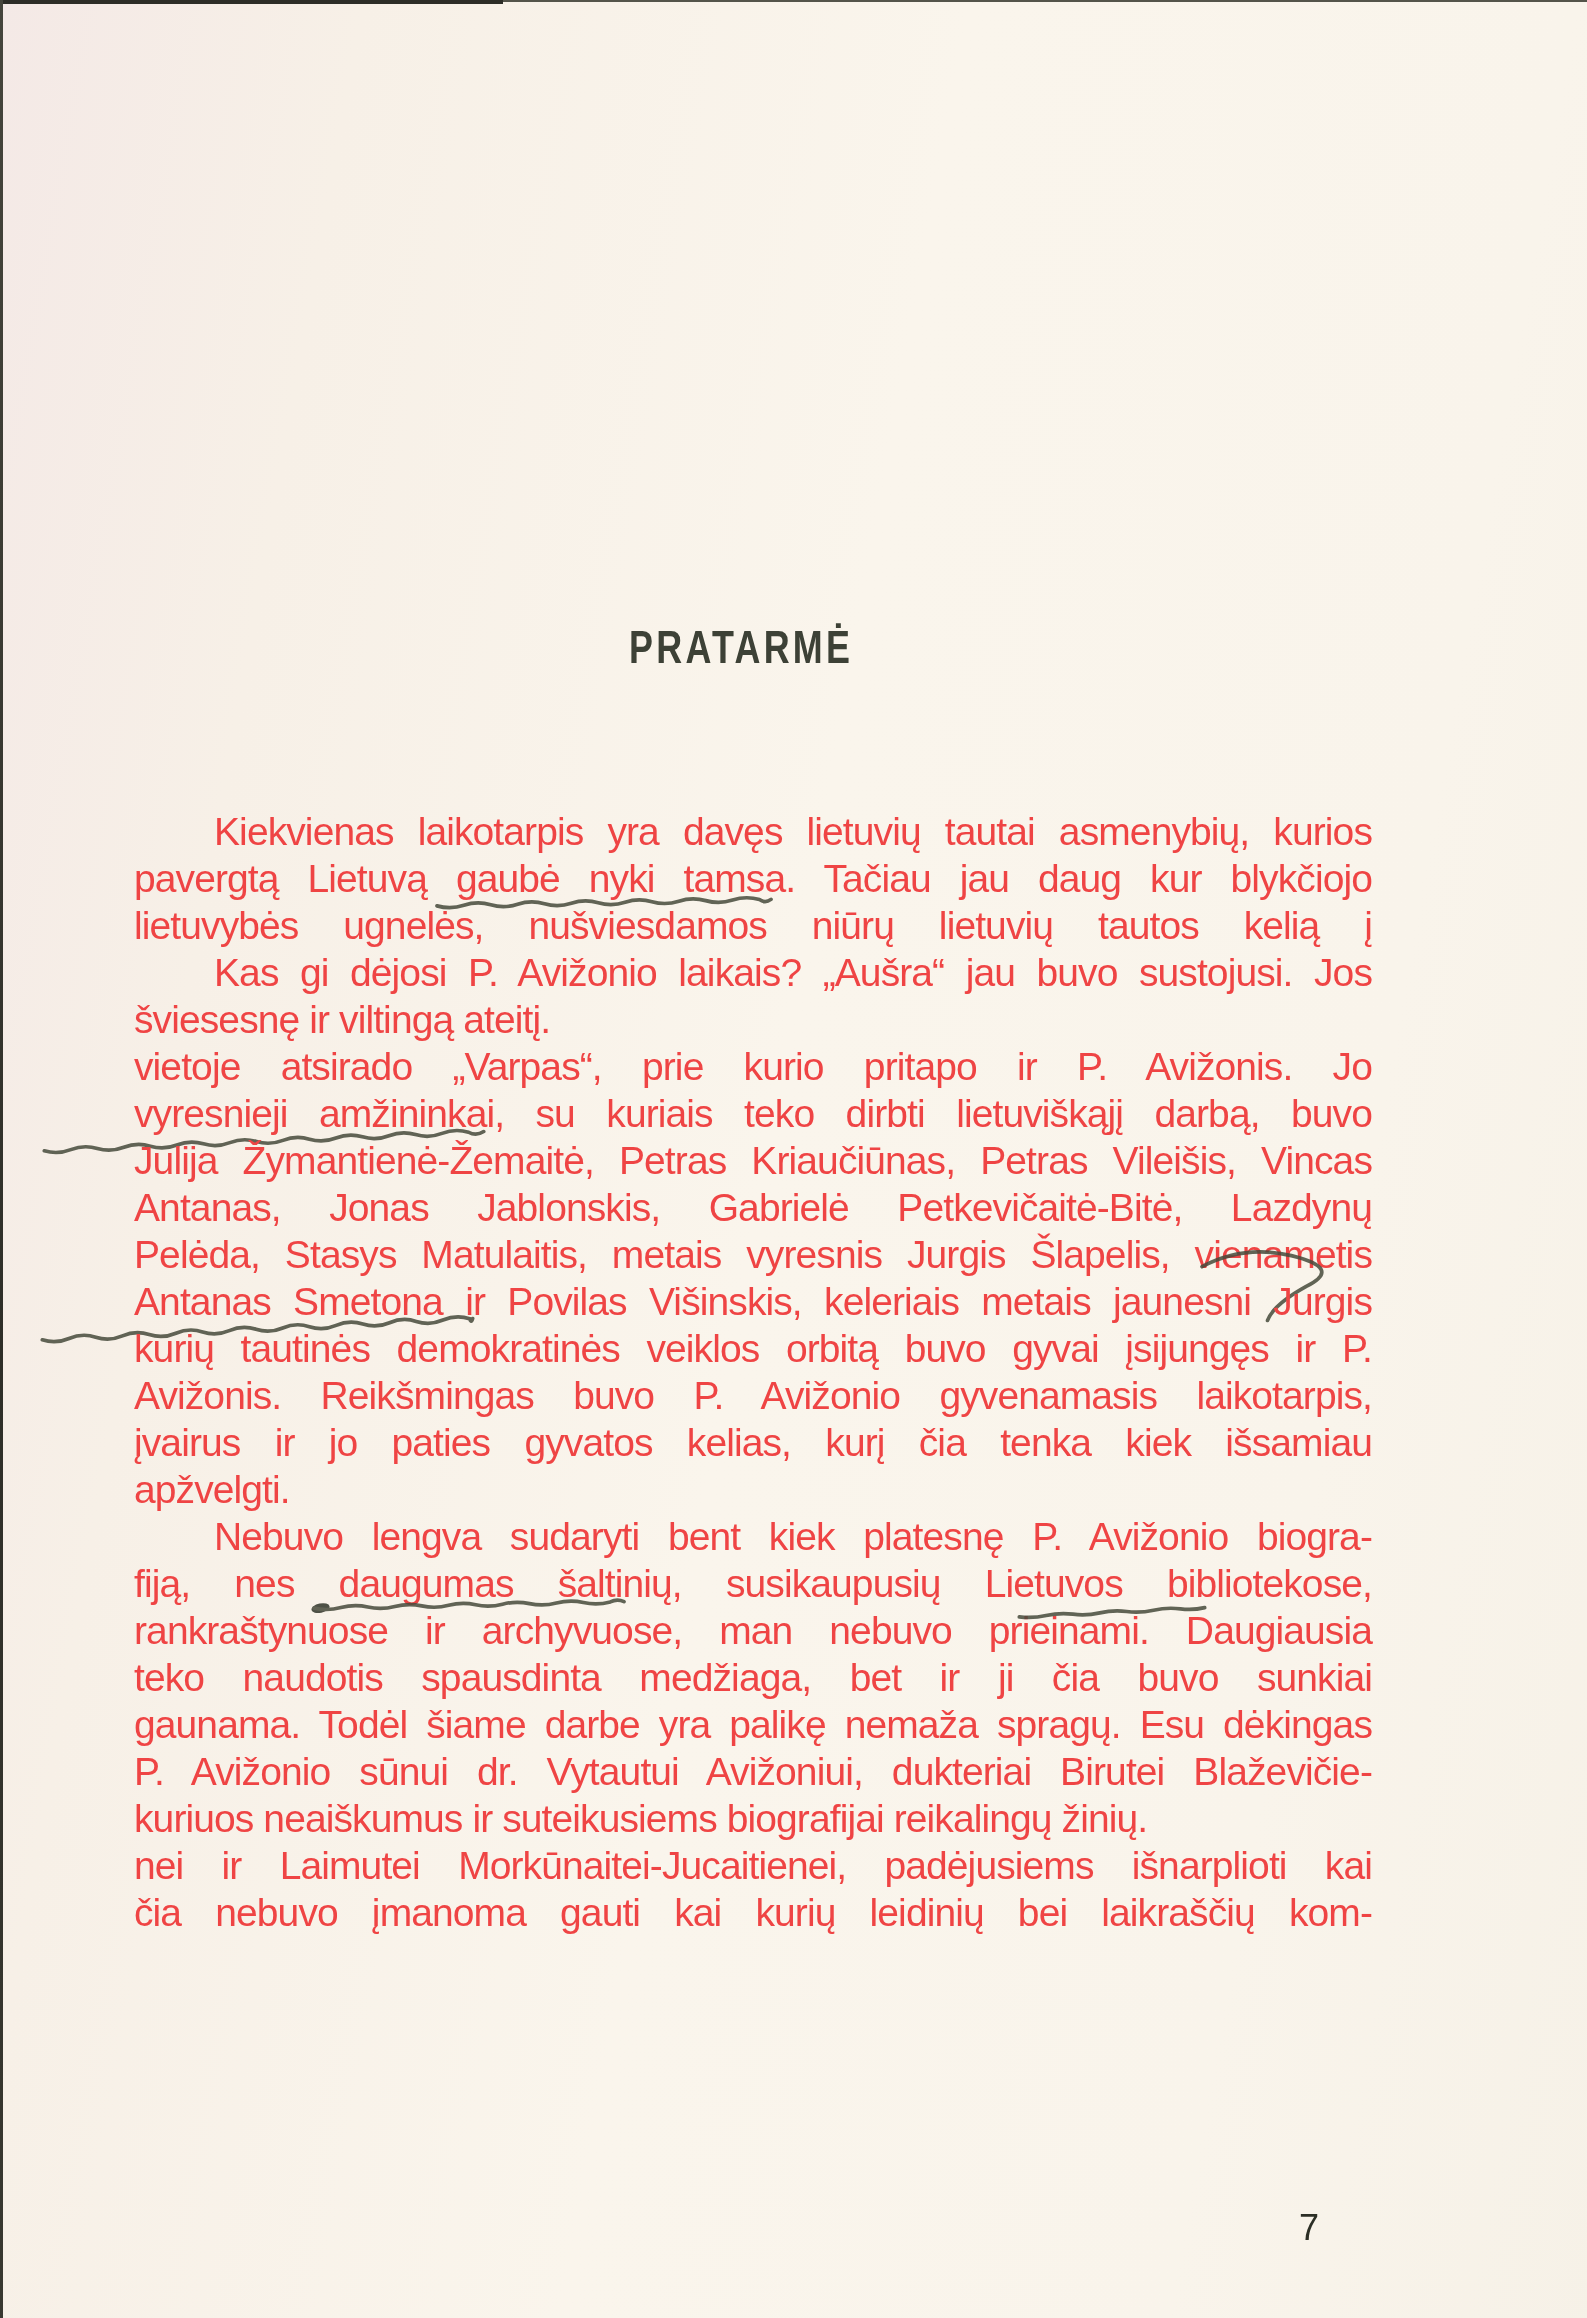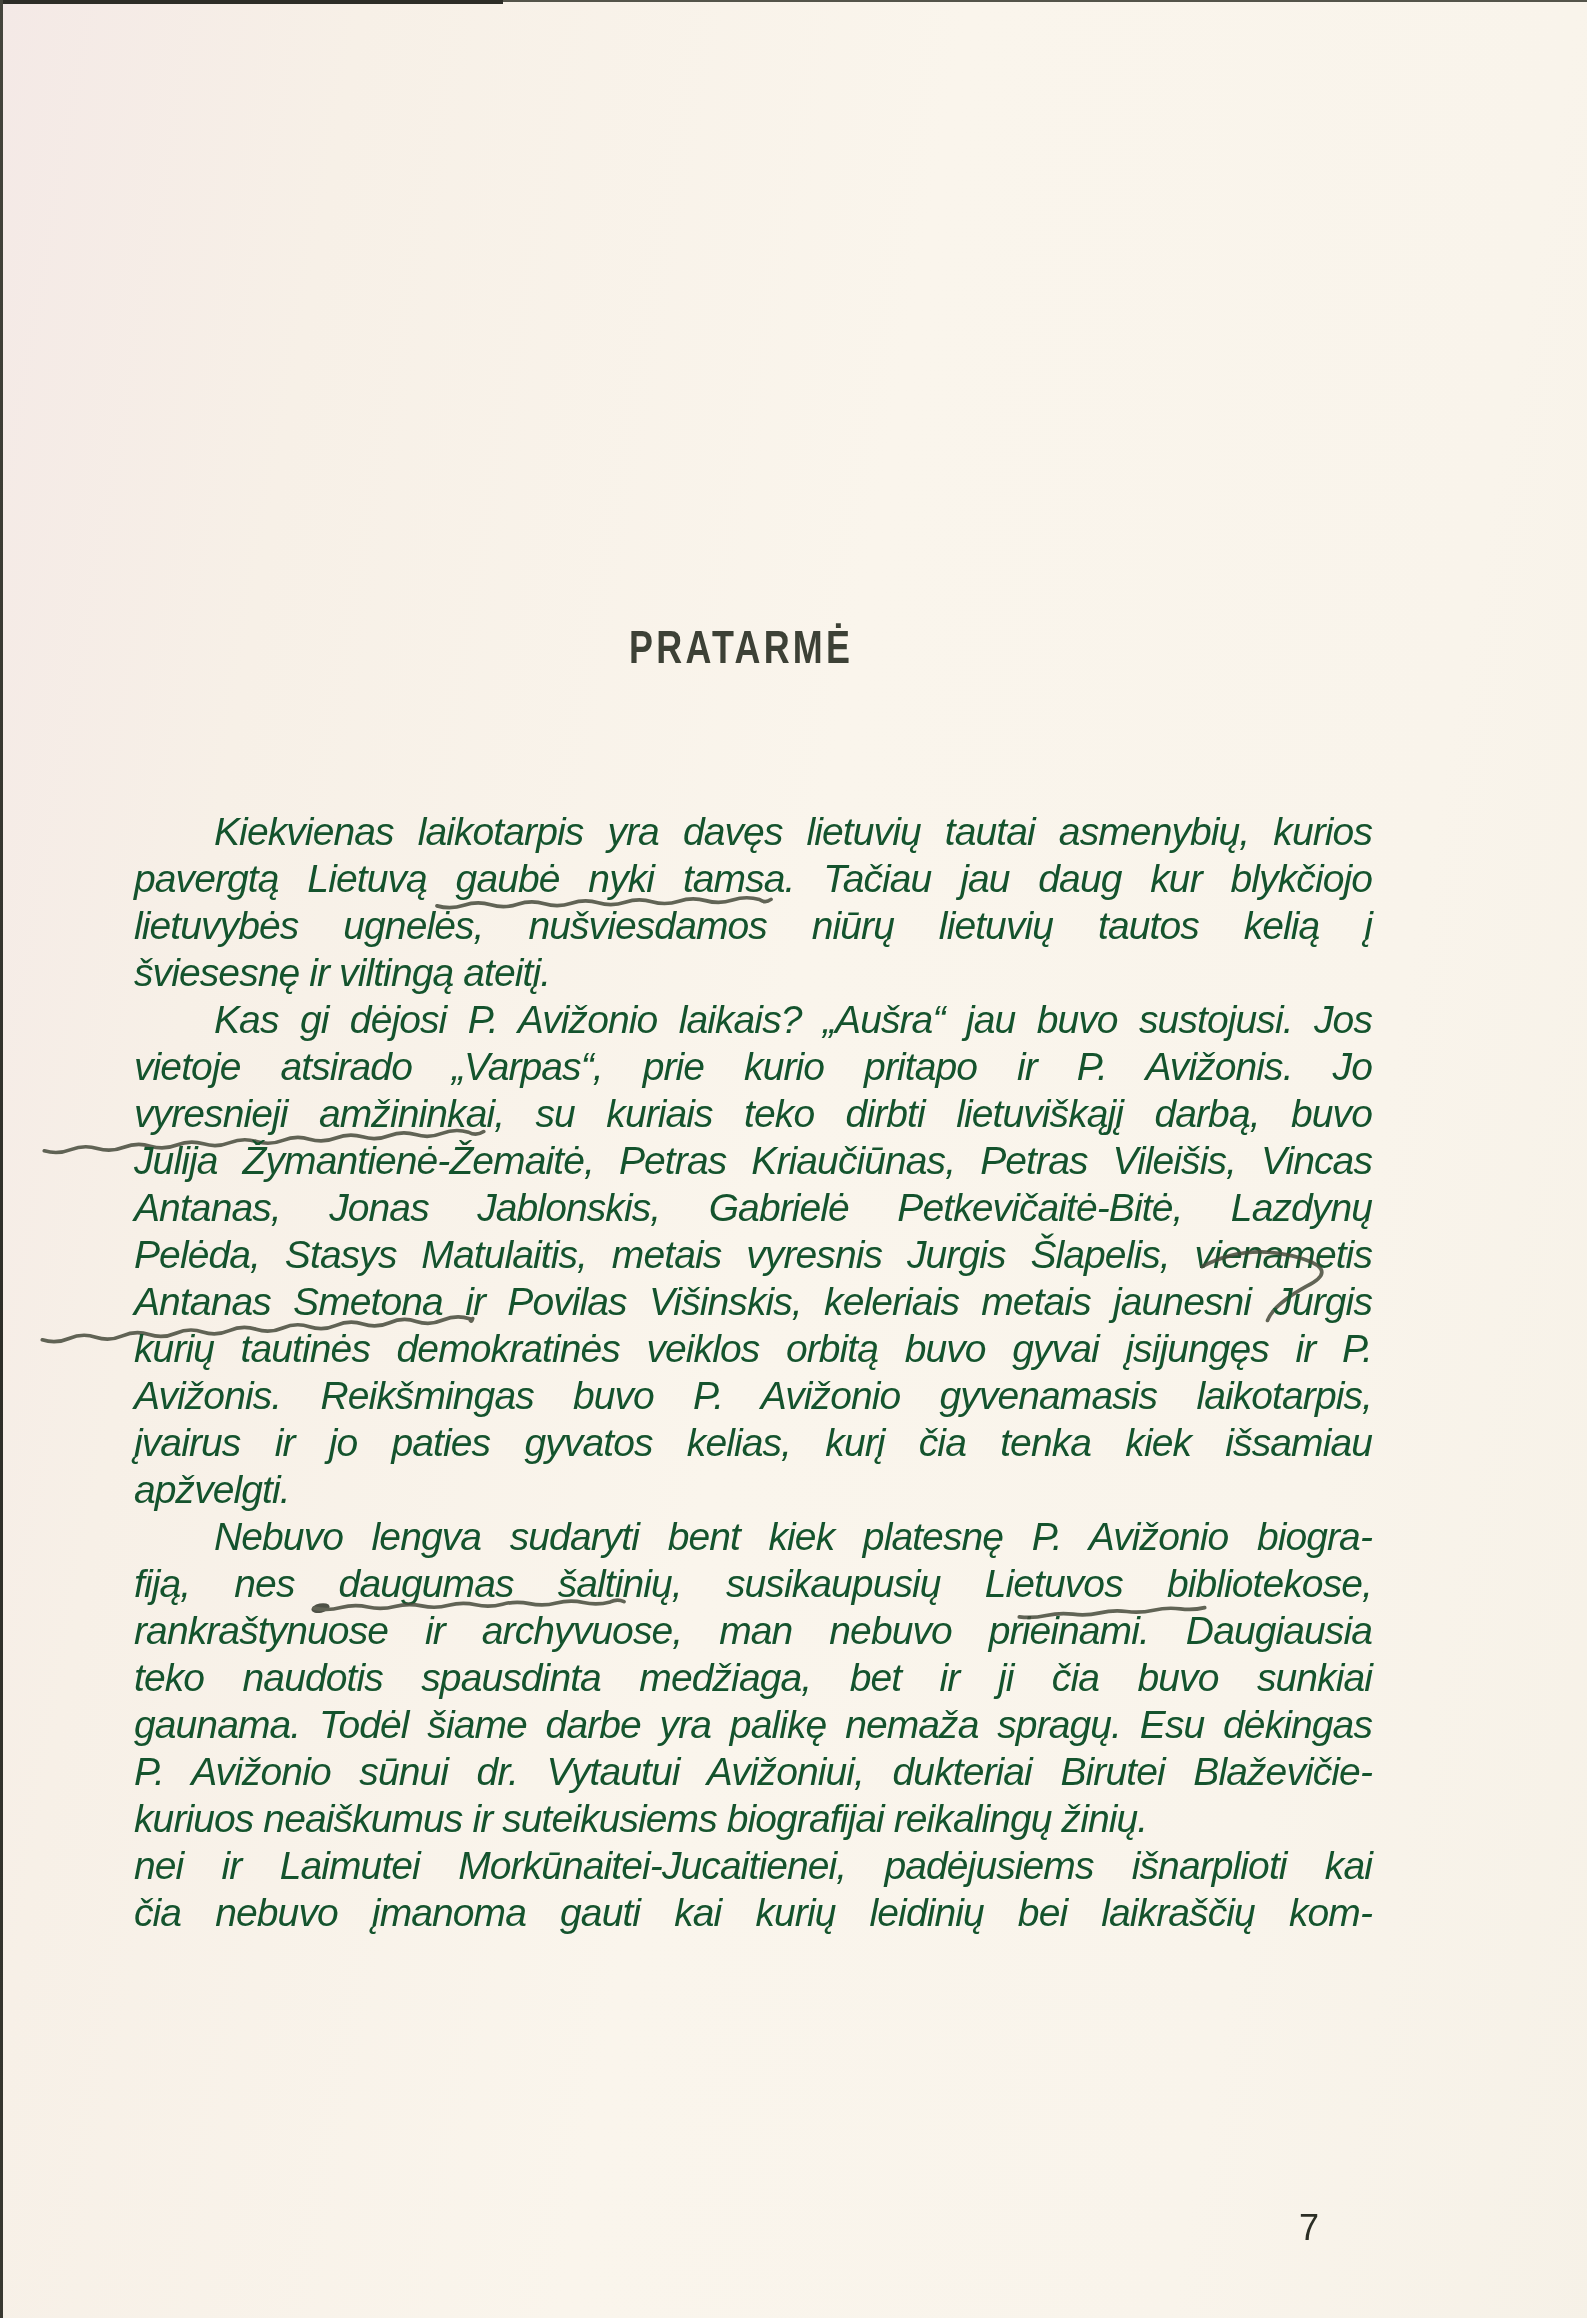--- a/index.html
+++ b/index.html
@@ -16,21 +16,21 @@
   .edge-top-dark{position:absolute;left:0;top:0;width:503px;height:3.7px;background:#2d2d27;}
   
   .title{
     position:absolute;left:629px;top:620px;margin:0;
     font-size:46px;font-weight:bold;letter-spacing:4.2px;color:#3d4136;
     transform:scaleX(.78);transform-origin:left top;white-space:nowrap;
   }
   
   .text-block{
     position:absolute;left:134px;top:808px;width:1238px;
-    color:#14532d;font-size:39px;font-style:italic;letter-spacing:-0.9px;
+    color:#ef4444;font-size:39px;letter-spacing:-0.9px;
   }
   .line{
     position:relative;height:47px;line-height:47px;white-space:nowrap;
     text-align:justify;text-align-last:justify;
   }
   .line.indent{padding-left:80px;}
   .line.flush{text-align-last:left;}
   .pencil{position:absolute;overflow:visible;pointer-events:none;opacity:.85;}
   .pagenum{
     position:absolute;left:1299px;top:2207px;
@@ -46,22 +46,22 @@
   <div class="edge-left"></div>
 
   <h1 class="title">PRATARMĖ</h1>
 
   <div class="text-block">
       <div class="line indent">Kiekvienas laikotarpis yra davęs lietuvių tautai asmenybių, kurios</div>
       <div class="line">pavergtą Lietuvą gaubė nyki tamsa. Tačiau jau daug kur blykčiojo<svg width="334" height="28" class="pencil" style="left: 24.5%; top: 35px;" viewBox="0 0 720.891 60">
           <path stroke="#474b3c" stroke-width="8" fill="none" stroke-linecap="round" d="M 0 34 Q 29 42.4368150922458 58 32.87363018449161 Q 87 23.31044527673741 116 31.747260368983216 Q 145 40.18407546122902 174 30.620890553474823 Q 203 21.057705645720628 232 29.494520737966432 Q 261 37.931335830212234 290 28.36815092245804 Q 319 18.804966014703844 348 27.241781106949645 Q 377 35.678596199195454 406 26.115411291441255 Q 435 16.552226383687056 464 24.98904147593286 Q 493 33.425856568178666 522 23.862671660424468 Q 551 14.299486752670273 580 22.736301844916078 Q 609 31.17311693716188 638 21.609932029407684 Q 667 12.046747121653489 696 20.48356221389929 Q 708.45 29.241781106949645 720.9 20"></path>
         </svg></div>
       <div class="line">lietuvybės ugnelės, nušviesdamos niūrų lietuvių tautos kelią į</div>
+      <div class="line indent">Kas gi dėjosi P. Avižonio laikais? „Aušra“ jau buvo sustojusi. Jos</div>
       <div class="line flush">šviesesnę ir viltingą ateitį.</div>
-      <div class="line indent">Kas gi dėjosi P. Avižonio laikais? „Aušra“ jau buvo sustojusi. Jos</div>
       <div class="line">vietoje atsirado „Varpas“, prie kurio pritapo ir P. Avižonis. Jo</div>
       <div class="line">vyresnieji amžininkai, su kuriais teko dirbti lietuviškąjį darbą, buvo<svg width="446" height="32" class="pencil" style="left: -7.5%; top: 37px;" viewBox="0 0 961.188 70">
           <path stroke="#474b3c" stroke-width="8" fill="none" stroke-linecap="round" d="M 0 52 Q 29 60.73283395755306 58 49.46566791510612 Q 87 38.19850187265918 116 46.931335830212234 Q 145 55.664169787765296 174 44.39700374531835 Q 203 33.12983770287141 232 41.86267166042447 Q 261 50.59550561797753 290 39.32833957553059 Q 319 28.061173533083647 348 36.7940074906367 Q 377 45.526841448189764 406 34.259675405742826 Q 435 22.99250936329588 464 31.72534332084894 Q 493 40.458177278402 522 29.191011235955056 Q 551 17.923845193508118 580 26.656679151061176 Q 609 35.38951310861423 638 24.122347066167293 Q 667 12.855181023720352 696 21.58801498127341 Q 725 30.32084893882647 754 19.053682896379527 Q 783 7.786516853932582 812 16.519350811485644 Q 841 25.252184769038706 870 13.985018726591761 Q 899 2.717852684144823 928 11.450686641697878 Q 944.6 20.725343320848935 961.2 10"></path>
         </svg></div>
       <div class="line">Julija Žymantienė-Žemaitė, Petras Kriaučiūnas, Petras Vileišis, Vincas</div>
       <div class="line">Antanas, Jonas Jablonskis, Gabrielė Petkevičaitė-Bitė, Lazdynų</div>
       <div class="line">Pelėda, Stasys Matulaitis, metais vyresnis Jurgis Šlapelis, vienametis<svg width="149" height="79" class="pencil" style="left: 86%; top: 12px;" viewBox="0 0 320.391 170">
           <path stroke="#474b3c" stroke-width="8" fill="none" stroke-linecap="round" d="M 6.4079999999999995 51 Q 96.11999999999999 3.4 198.648 27.2 Q 310.78799999999995 54.4 230.688 93.50000000000001 Q 160.2 132.6 147.384 166.6"></path>
         </svg></div>
       <div class="line">Antanas Smetona ir Povilas Višinskis, keleriais metais jaunesni Jurgis<svg width="433" height="35" class="pencil" style="left: -7.5%; top: 36px;" viewBox="0 0 934.5 76">

